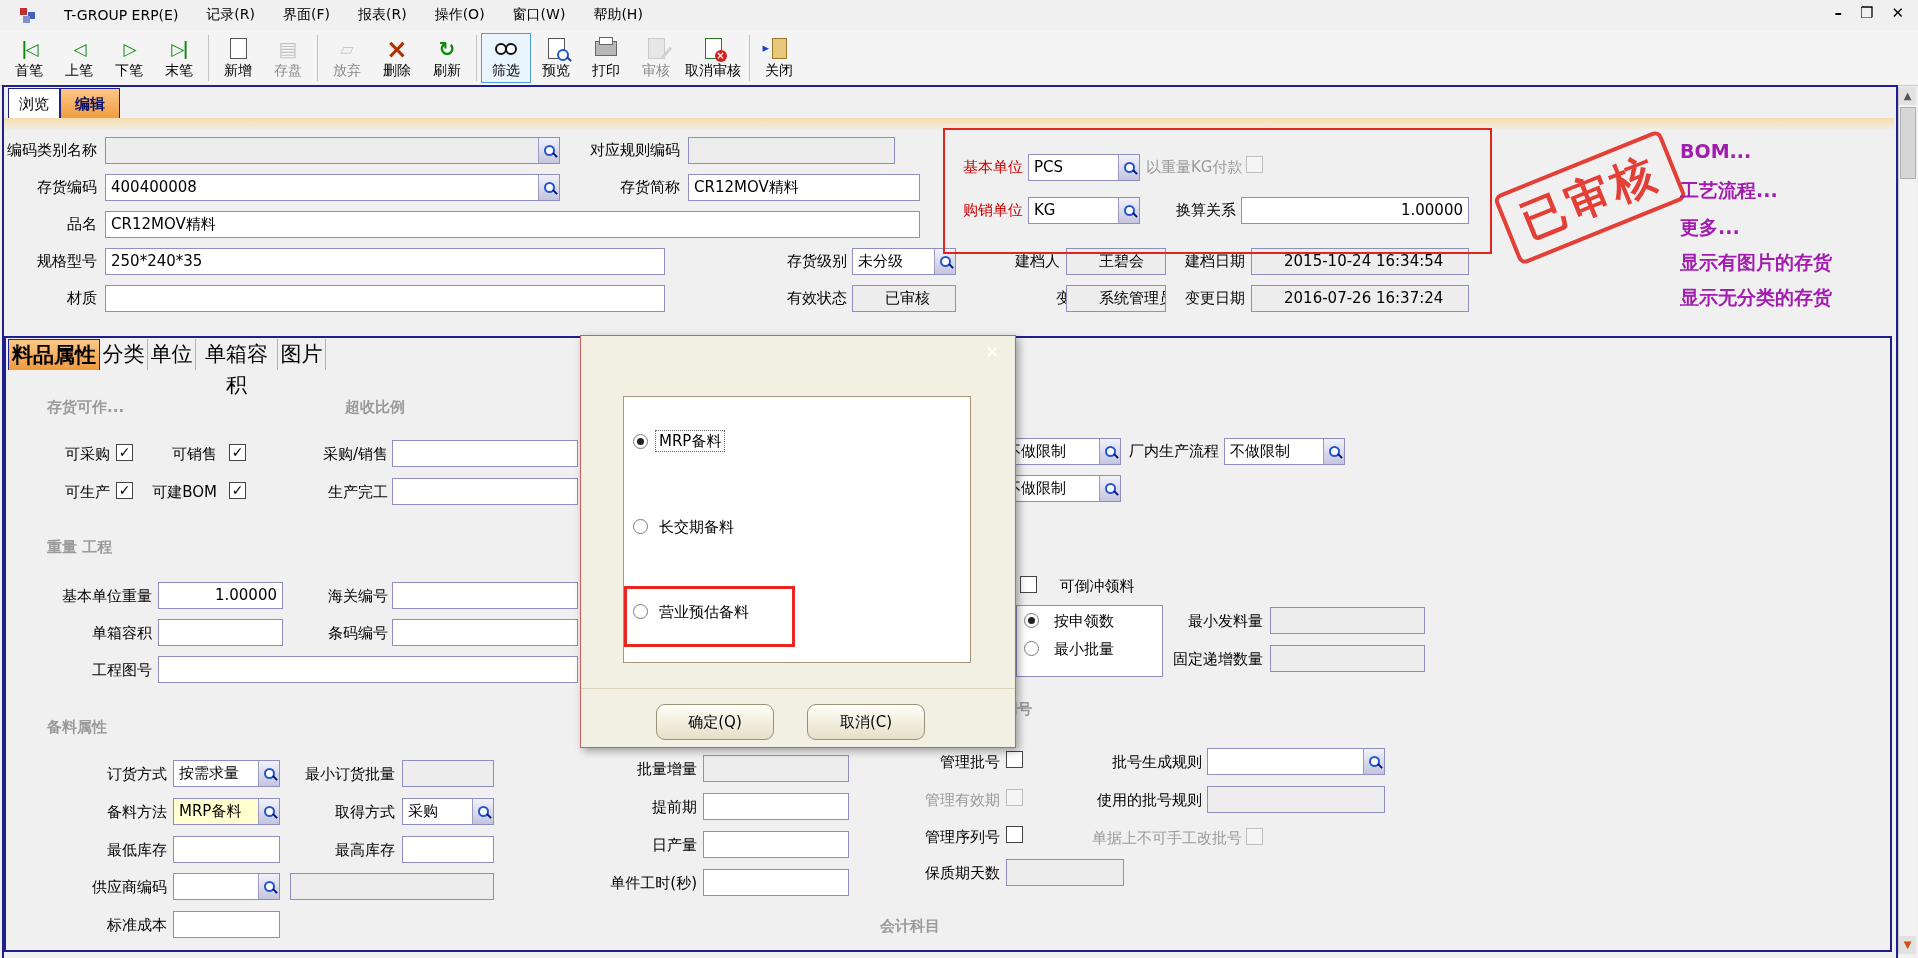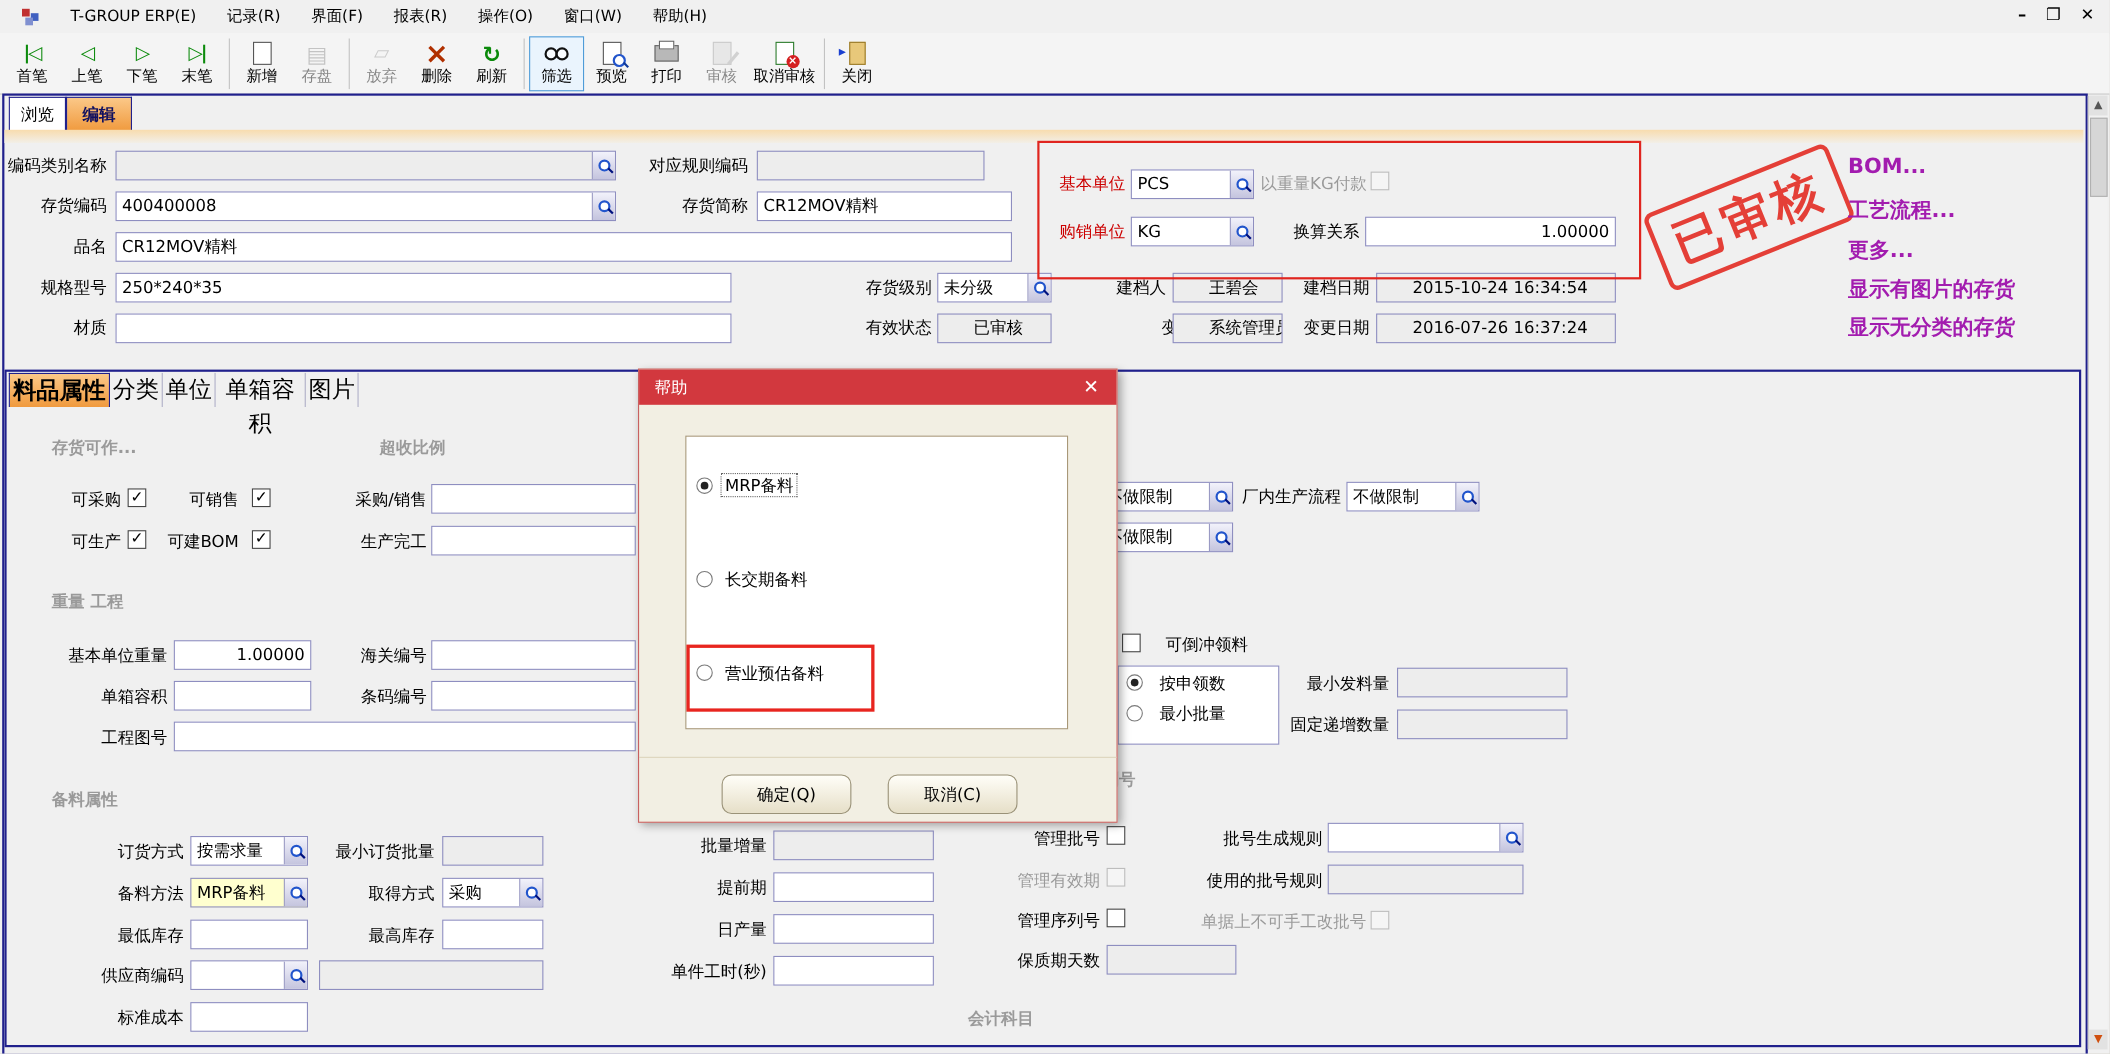--- a/index.html
+++ b/index.html
@@ -460,21 +460,20 @@
 
   <div class="grp" style="left:880px;top:917px;">会计科目</div>
 
   <div class="scroll">
     <div class="scr-up">▲</div>
     <div class="scr-thumb"></div>
     <div class="scr-dn">▼</div>
   </div>
 
   <div class="dlg">
-    <div class="dlg-title">帮助</div>
     <div class="dlg-close">✕</div>
     <div class="dlg-list"></div>
     <div class="rad on" style="left:52px;top:98px;"></div>
     <div class="dlg-optlbl" style="left:74px;top:96px;"><span class="focusdot">MRP备料</span></div>
     <div class="rad" style="left:52px;top:183px;"></div>
     <div class="dlg-optlbl" style="left:78px;top:182px;">长交期备料</div>
     <div class="rad" style="left:52px;top:268px;"></div>
     <div class="dlg-optlbl" style="left:78px;top:267px;">营业预估备料</div>
     <div class="hlbox" style="left:43px;top:250px;width:165px;height:55px;"></div>
     <div class="dlg-sep"></div>

